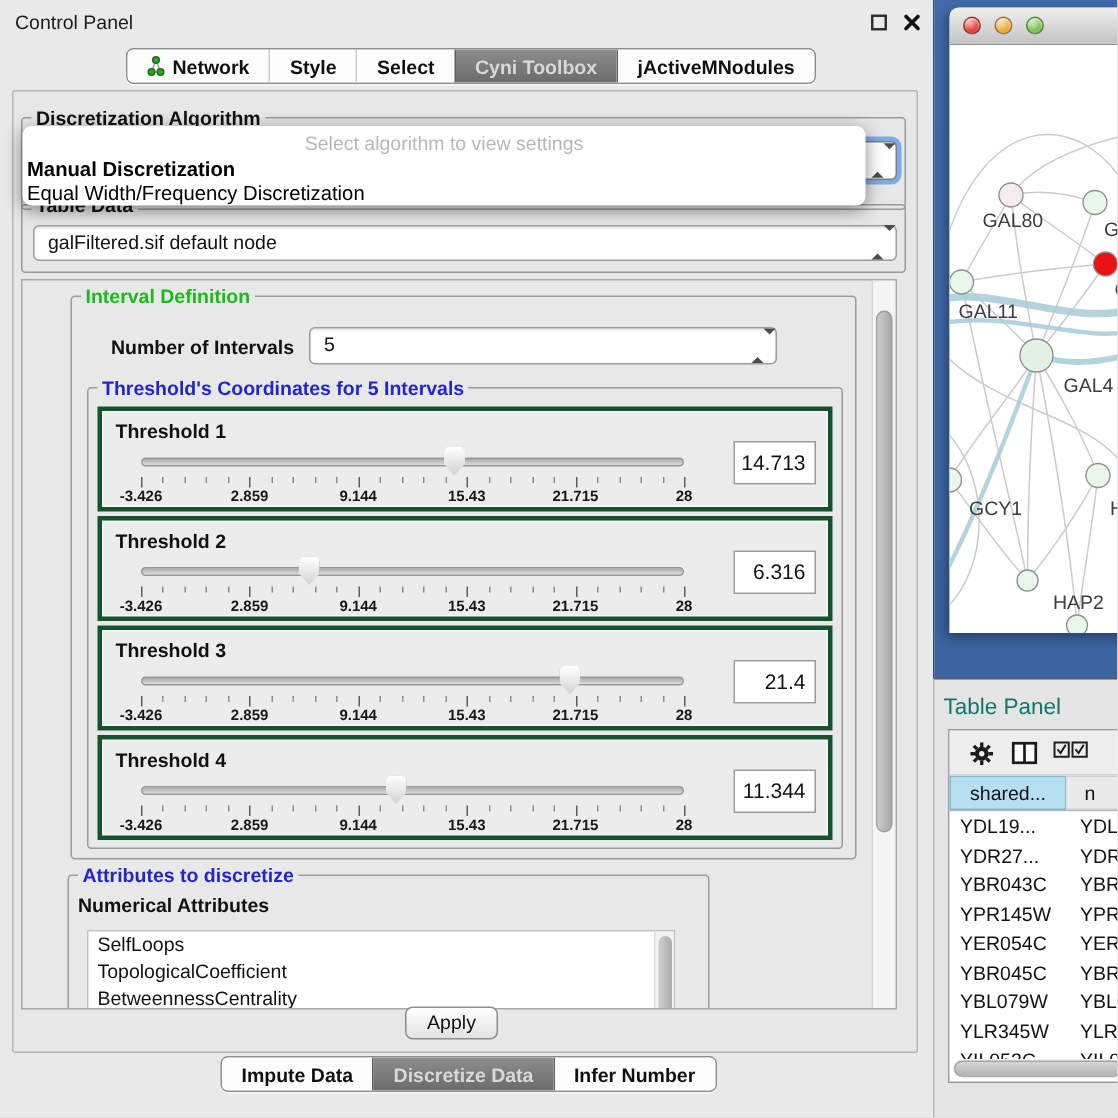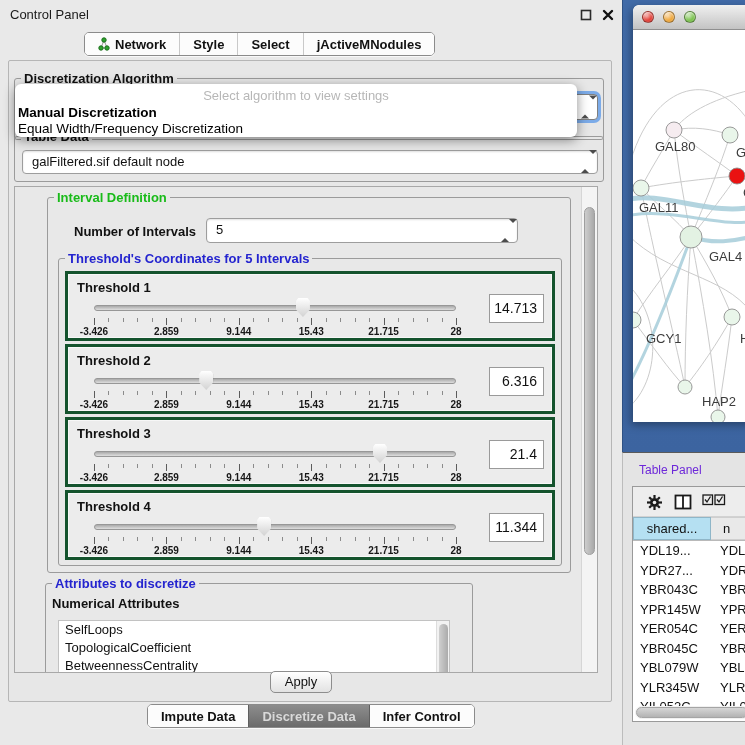--- a/index.html
+++ b/index.html
@@ -115,21 +115,21 @@
           border-radius:6px 0 0 0;box-shadow:-2px 3px 8px rgba(0,0,0,.35);overflow:hidden;}
   .nw-titlebar{position:relative;height:25px;background:linear-gradient(#f0f0f0,#c3c3c3);
           border-bottom:1px solid #8f8f8f;border-radius:6px 0 0 0;}
   .tlight{position:absolute;top:6px;width:12px;height:12px;border-radius:50%;border:1px solid rgba(0,0,0,.35);
           box-shadow:inset 0 1px 2px rgba(255,255,255,.7);}
   .nw-canvas{position:relative;width:120px;height:392px;background:#fff;}
   .nw-canvas svg{display:block;}
 
   .table-panel{position:absolute;left:622px;top:452px;width:123px;height:293px;background:#e4e4e4;
           border-top:1px solid #5a5a5a;border-left:1px solid #bcbcbc;}
-  .tp-title{position:absolute;left:16px;top:10px;font-size:12px;color:#6d28d9;}
+  .tp-title{position:absolute;left:6px;top:10px;font-size:15px;color:#0f766e;}
   .tp-body{position:absolute;left:9px;top:33px;width:120px;height:236px;background:#fff;
           border:1px solid #9a9a9a;overflow:hidden;}
   .tp-toolbar{position:relative;height:30px;background:#ededed;border-bottom:1px solid #d2d2d2;}
   .tp-toolbar .ticn{position:absolute;top:7px;}
   .tp-header{display:flex;height:24px;border-bottom:1px solid #b9b9b9;}
   .tp-header .hc1{width:78px;background:#b5e0f2;border:1px solid #8fb6c8;text-align:center;
           line-height:22px;font-size:13px;overflow:hidden;white-space:nowrap;}
   .tp-header .hc2{flex:1;background:#e9e9e9;border-top:1px solid #cfcfcf;border-bottom:1px solid #cfcfcf;
           line-height:22px;font-size:13px;padding-left:12px;overflow:hidden;white-space:nowrap;}
   .tp-row{display:flex;height:19.5px;line-height:19.5px;font-size:13px;background:#fff;}
@@ -163,20 +163,23 @@
             <circle cx="3" cy="11" r="2.2" fill="#2ea22e" stroke="#1c6e1c"></circle>
             <circle cx="9" cy="11" r="2.2" fill="#2ea22e" stroke="#1c6e1c"></circle>
           </svg>
           <span>Network</span>
         </div>
         <div class="tab">
           <span>Style</span>
         </div>
         <div class="tab">
           <span>Select</span>
+        </div>
+        <div class="tab sel">
+          <span>Cyni Toolbox</span>
         </div>
         <div class="tab">
           <span>jActiveMNodules</span>
         </div>
       </div>
 
     <div class="main-panel"></div>
 
     <div class="group" id="algo-group">
       <span class="group-title">Discretization Algorithm</span>
@@ -417,21 +420,21 @@
     <div class="apply-btn">Apply</div>
 
     <div class="tabbar" id="bottom-tabs">
         <div class="tab">
           <span>Impute Data</span>
         </div>
         <div class="tab sel">
           <span>Discretize Data</span>
         </div>
         <div class="tab">
-          <span>Infer Control</span>
+          <span>Infer Number</span>
         </div>
       </div>
   </div>
 
   <div class="desktop"></div>
 
   <div class="net-window">
     <div class="nw-titlebar">
       <span class="tlight" id="tl0" style="left: 9px; background: radial-gradient(circle at 35% 30%, rgba(255, 255, 255, 0.533) 12%, rgb(227, 69, 61) 55%) rgb(227, 69, 61);"></span>
       <span class="tlight" id="tl1" style="left: 30px; background: radial-gradient(circle at 35% 30%, rgba(255, 255, 255, 0.533) 12%, rgb(239, 169, 65) 55%) rgb(239, 169, 65);"></span>

